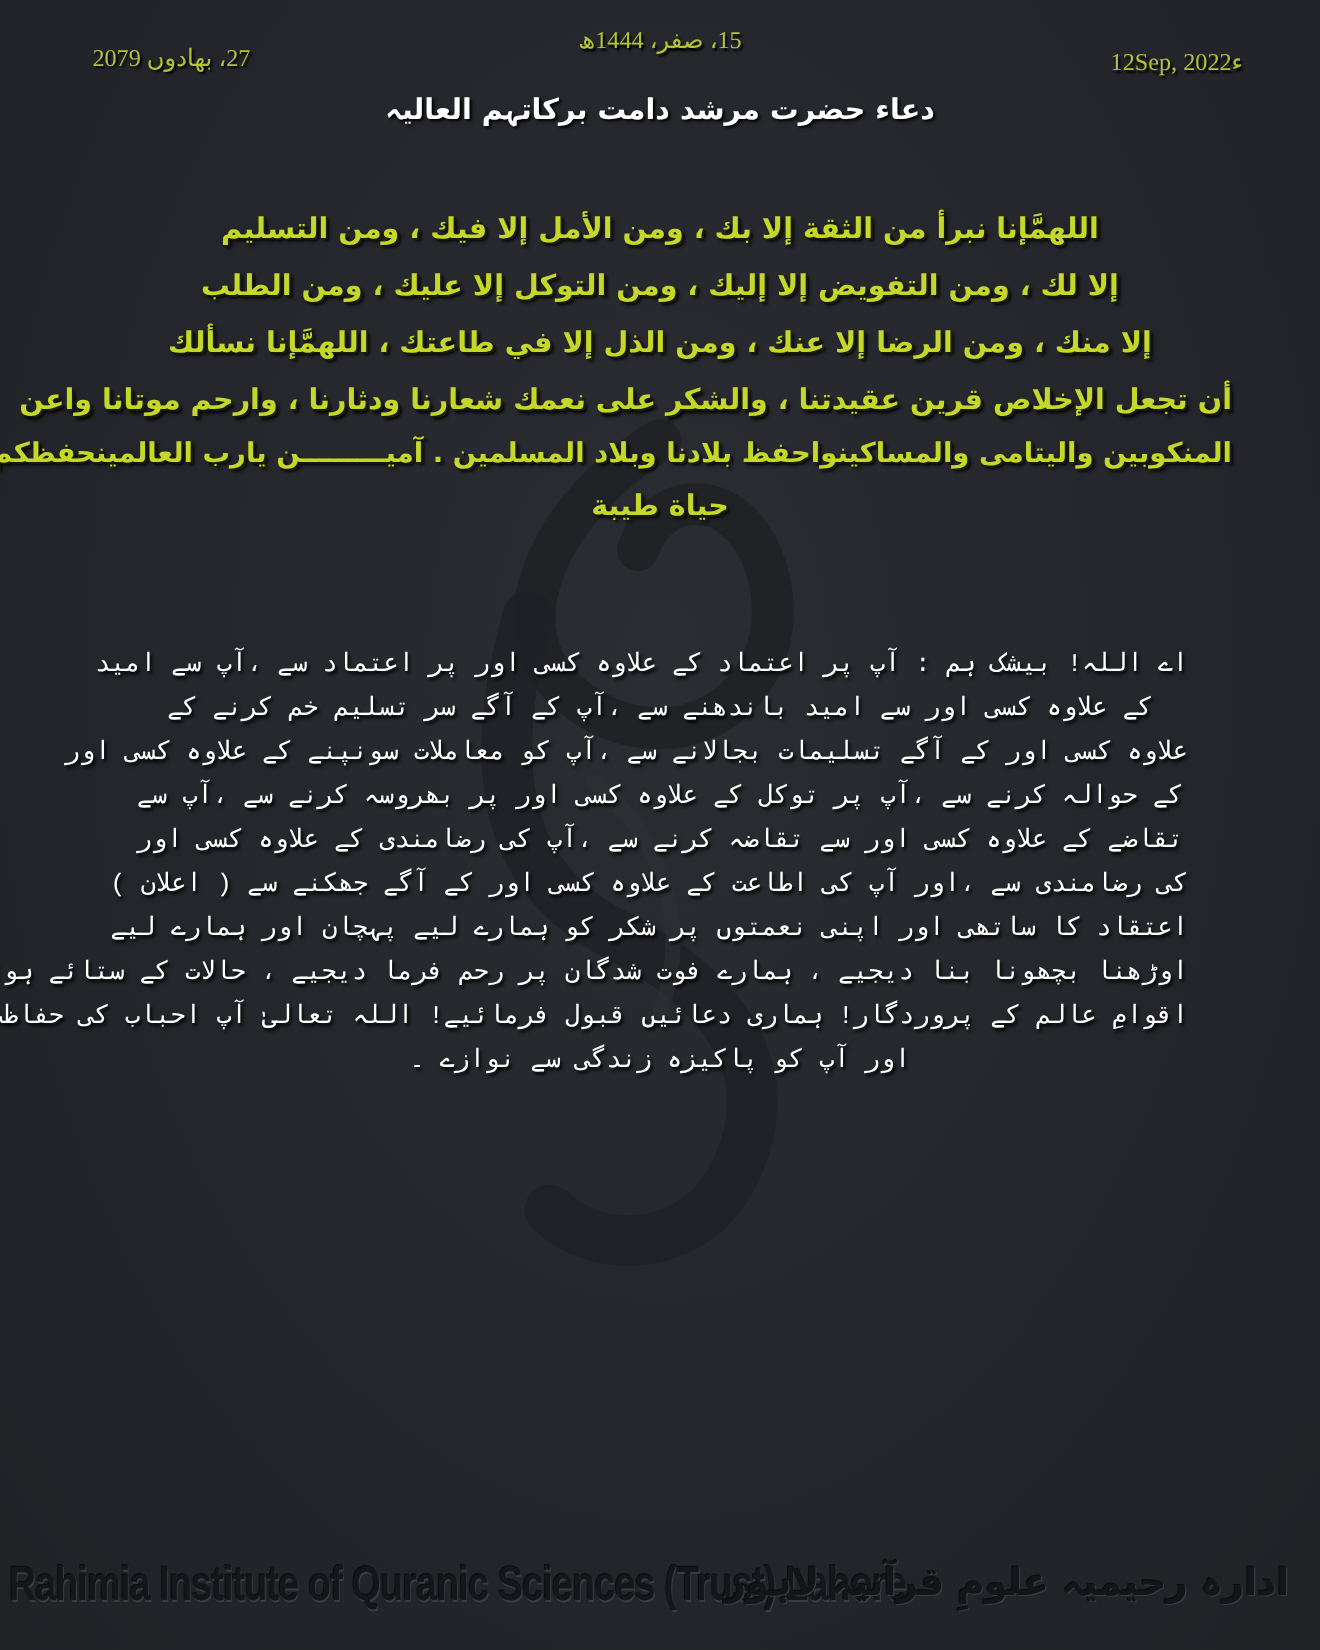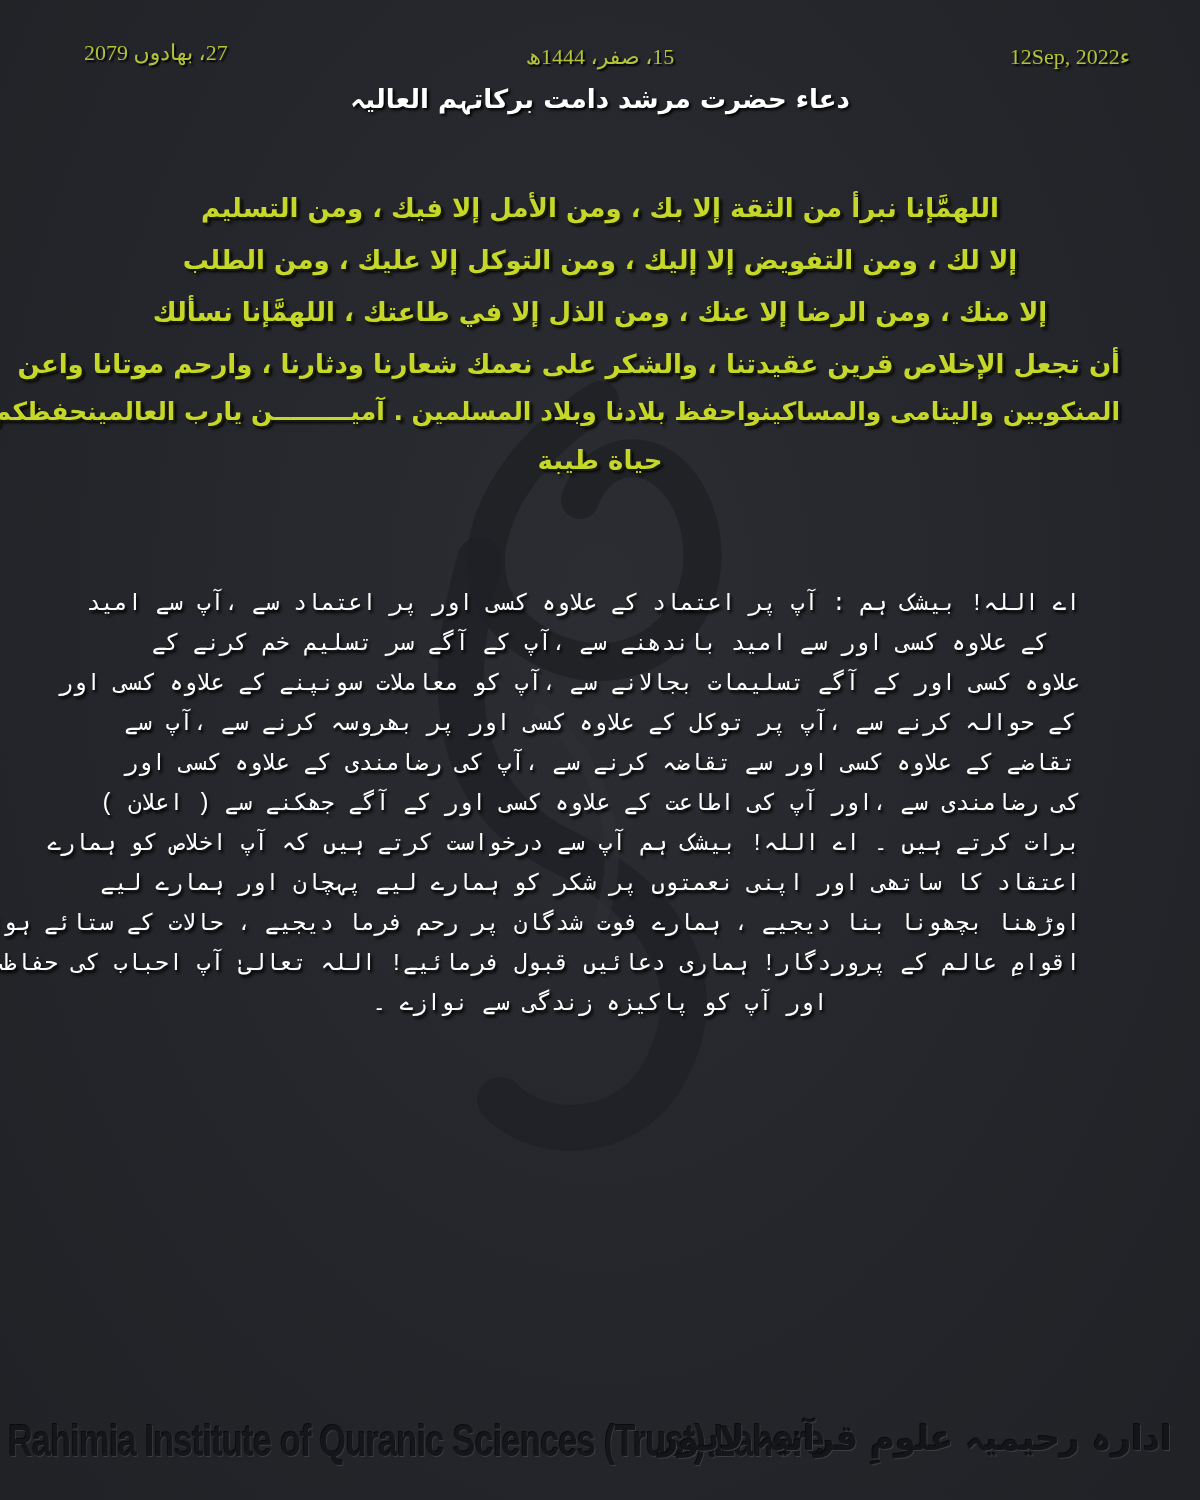--- a/index.html
+++ b/index.html
@@ -34,21 +34,21 @@
     .date {
       position: absolute;
       font-family: "Liberation Serif", serif;
       color: #b3c236;
       font-size: 22px;
       text-shadow: 2px 2px 2px #000;
       direction: rtl;
       unicode-bidi: plaintext;
       white-space: nowrap;
     }
-    .date-hijri { left: 0; right: 0; top: 24px; text-align: center; margin-top: 20px; }
+    .date-hijri { left: 0; right: 0; top: 24px; text-align: center; }
     .date-bikrami { left: 66px; top: 40px; margin-left: 18px; }
     .date-gregorian { right: 70px; top: 44px; }
 
     .title {
       position: absolute;
       top: 84px;
       left: 0;
       width: 1200px;
       text-align: center;
       color: #ffffff;
@@ -159,21 +159,20 @@
   <span class="arabic-line">حياة طيبة</span>
 </div>
 
 <div class="urdu">
   <span class="urdu-line">اے اللہ! بیشک ہم : آپ پر اعتماد کے علاوہ کسی اور پر اعتماد سے ،آپ سے امید</span>
   <span class="urdu-line">کے علاوہ کسی اور سے امید باندھنے سے ،آپ کے آگے سر تسلیم خم کرنے کے</span>
   <span class="urdu-line">علاوہ کسی اور کے آگے تسلیمات بجالانے سے ،آپ کو معاملات سونپنے کے علاوہ کسی اور</span>
   <span class="urdu-line">کے حوالہ کرنے سے ،آپ پر توکل کے علاوہ کسی اور پر بھروسہ کرنے سے ،آپ سے</span>
   <span class="urdu-line">تقاضے کے علاوہ کسی اور سے تقاضہ کرنے سے ،آپ کی رضامندی کے علاوہ کسی اور</span>
   <span class="urdu-line">کی رضامندی سے ،اور آپ کی اطاعت کے علاوہ کسی اور کے آگے جھکنے سے ( اعلان )</span>
-  <span class="urdu-line">برات کرتے ہیں ۔ اے اللہ! بیشک ہم آپ سے درخواست کرتے ہیں کہ آپ اخلاص کو ہمارے</span>
   <span class="urdu-line">اعتقاد کا ساتھی اور اپنی نعمتوں پر شکر کو ہمارے لیے پہچان اور ہمارے لیے</span>
   <span class="urdu-line">اوڑھنا بچھونا بنا دیجیے ، ہمارے فوت شدگان پر رحم فرما دیجیے ، حالات کے ستائے ہوئے لوگوں ، یتیموں</span>
   <span class="urdu-line">اقوامِ عالم کے پروردگار! ہماری دعائیں قبول فرمائیے! اللہ تعالیٰ آپ احباب کی حفاظت فرمائے</span>
   <span class="urdu-line">اور آپ کو پاکیزہ زندگی سے نوازے ۔</span>
 </div>
 
 <div class="footer">
   <div class="footer-en">Rahimia Institute of Quranic Sciences (Trust) Lahore</div>
   <div class="footer-ur">ادارہ رحیمیہ علومِ قرآنیہ لاہور</div>
 </div>

